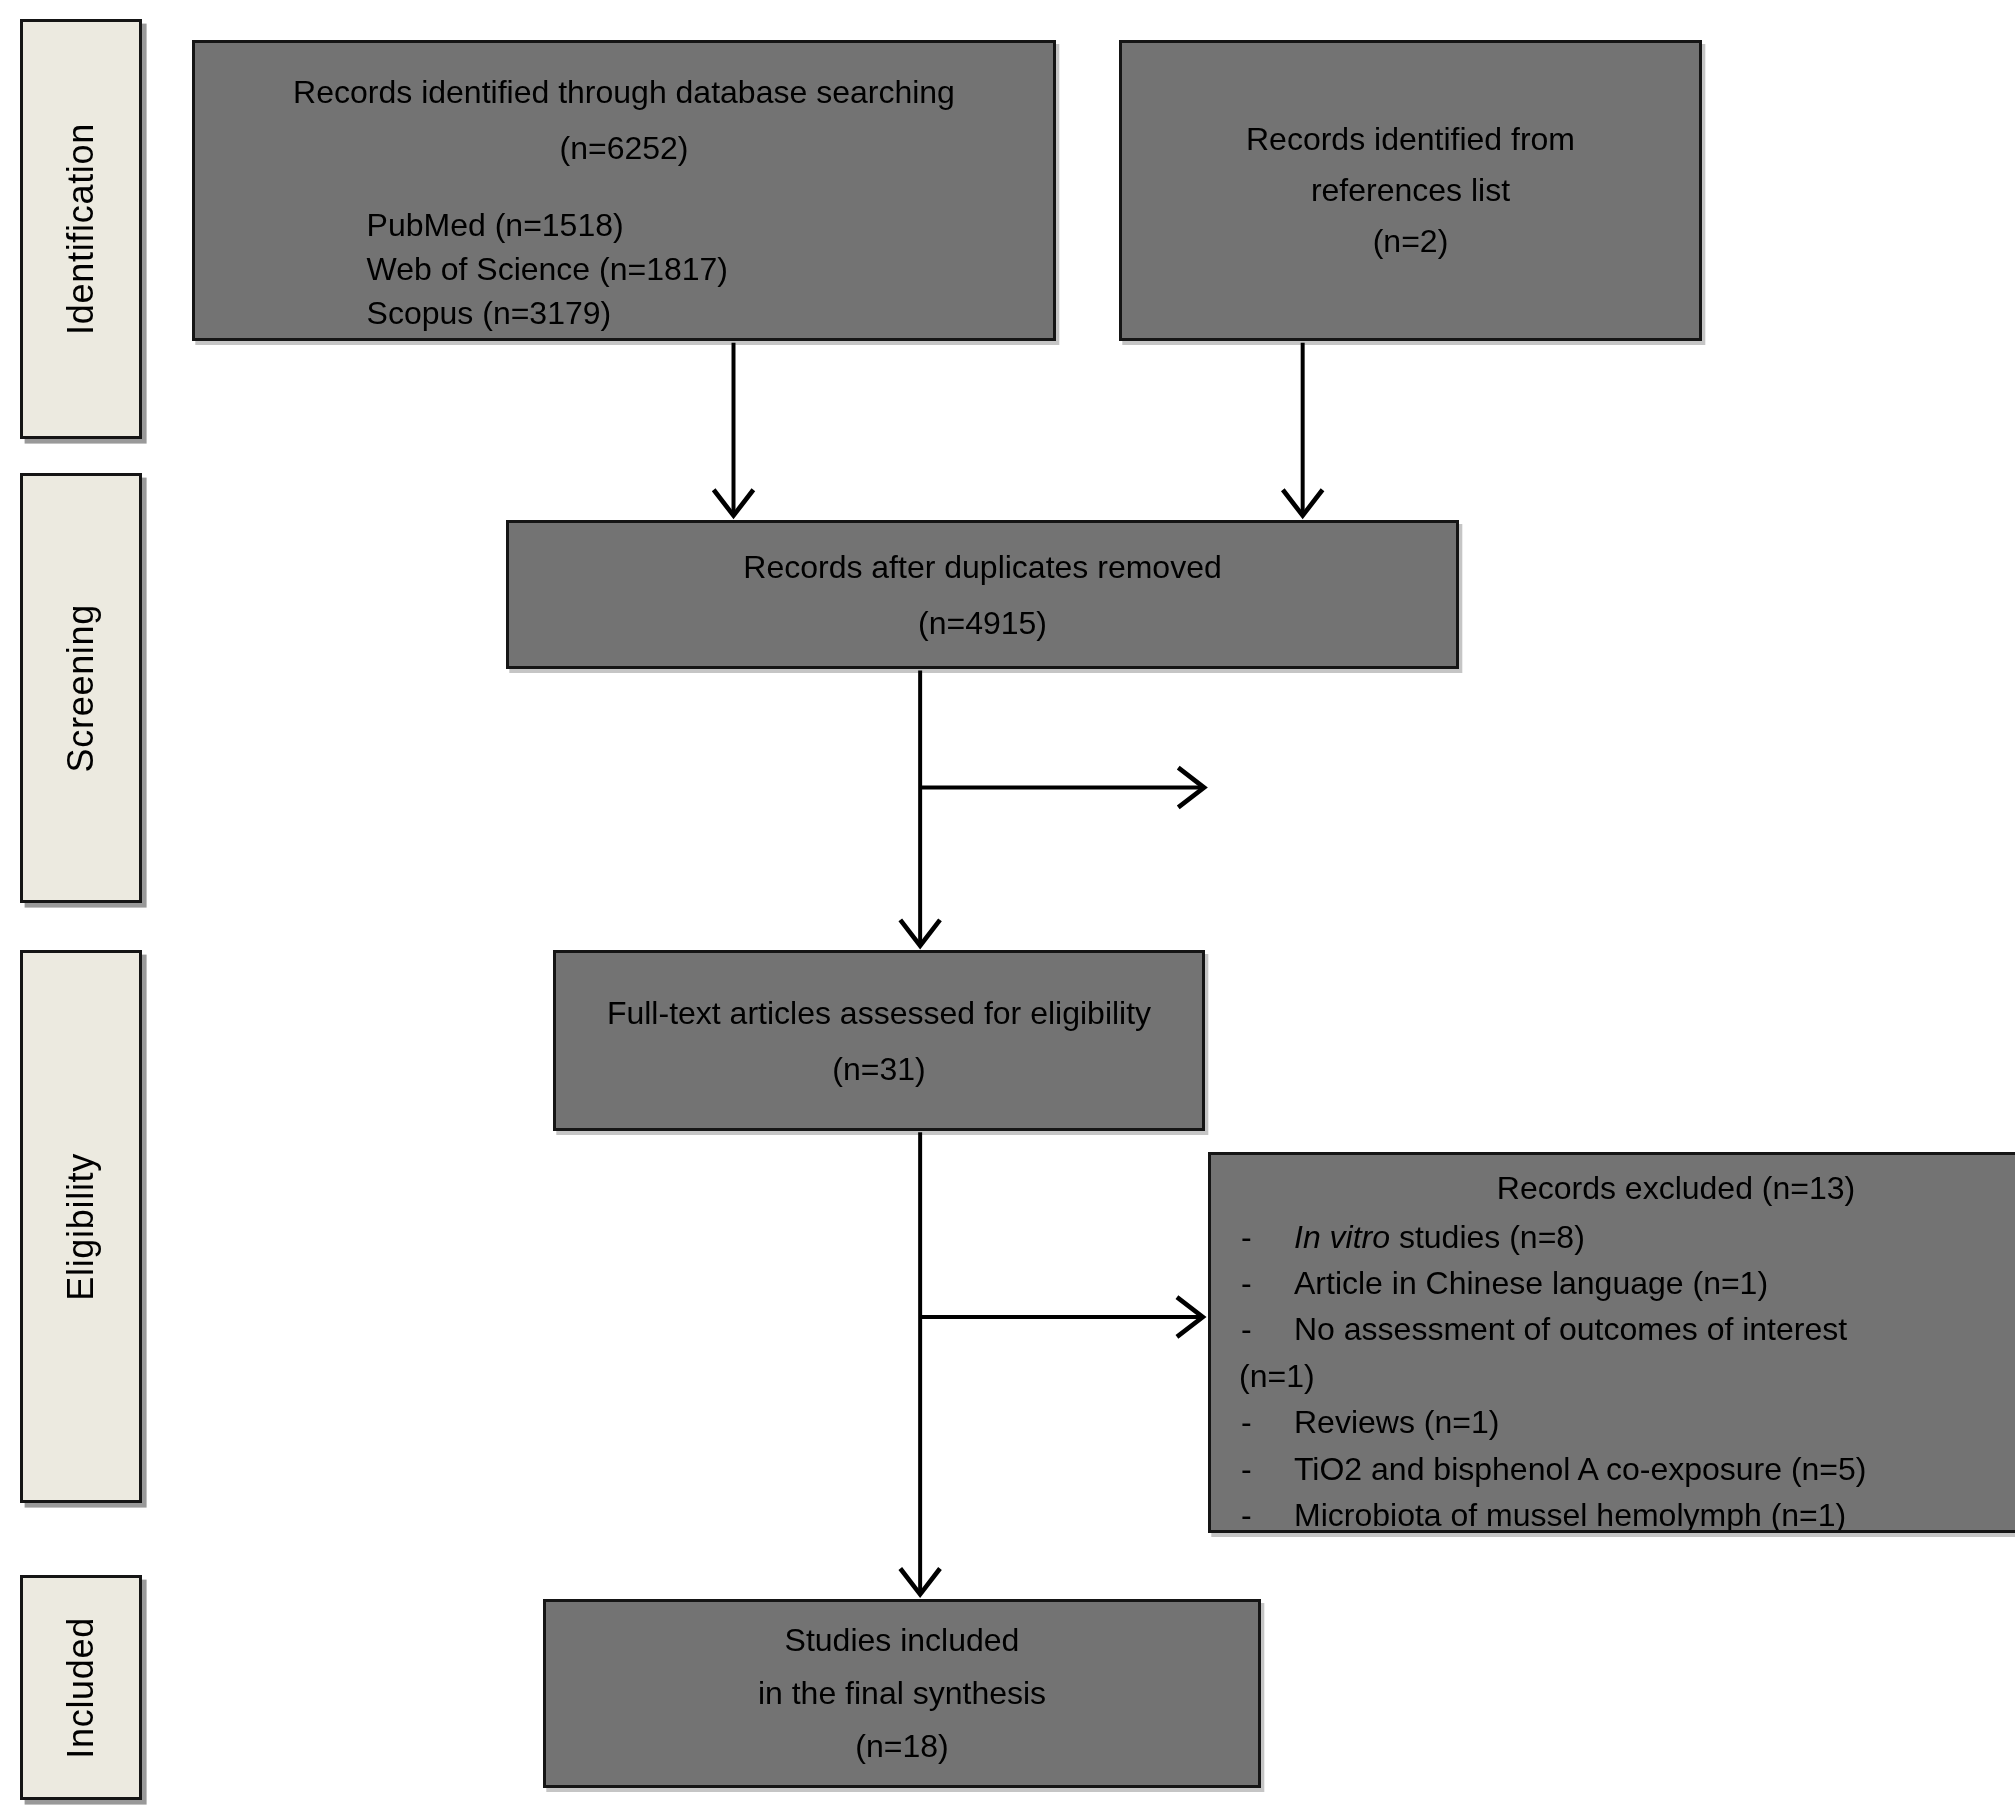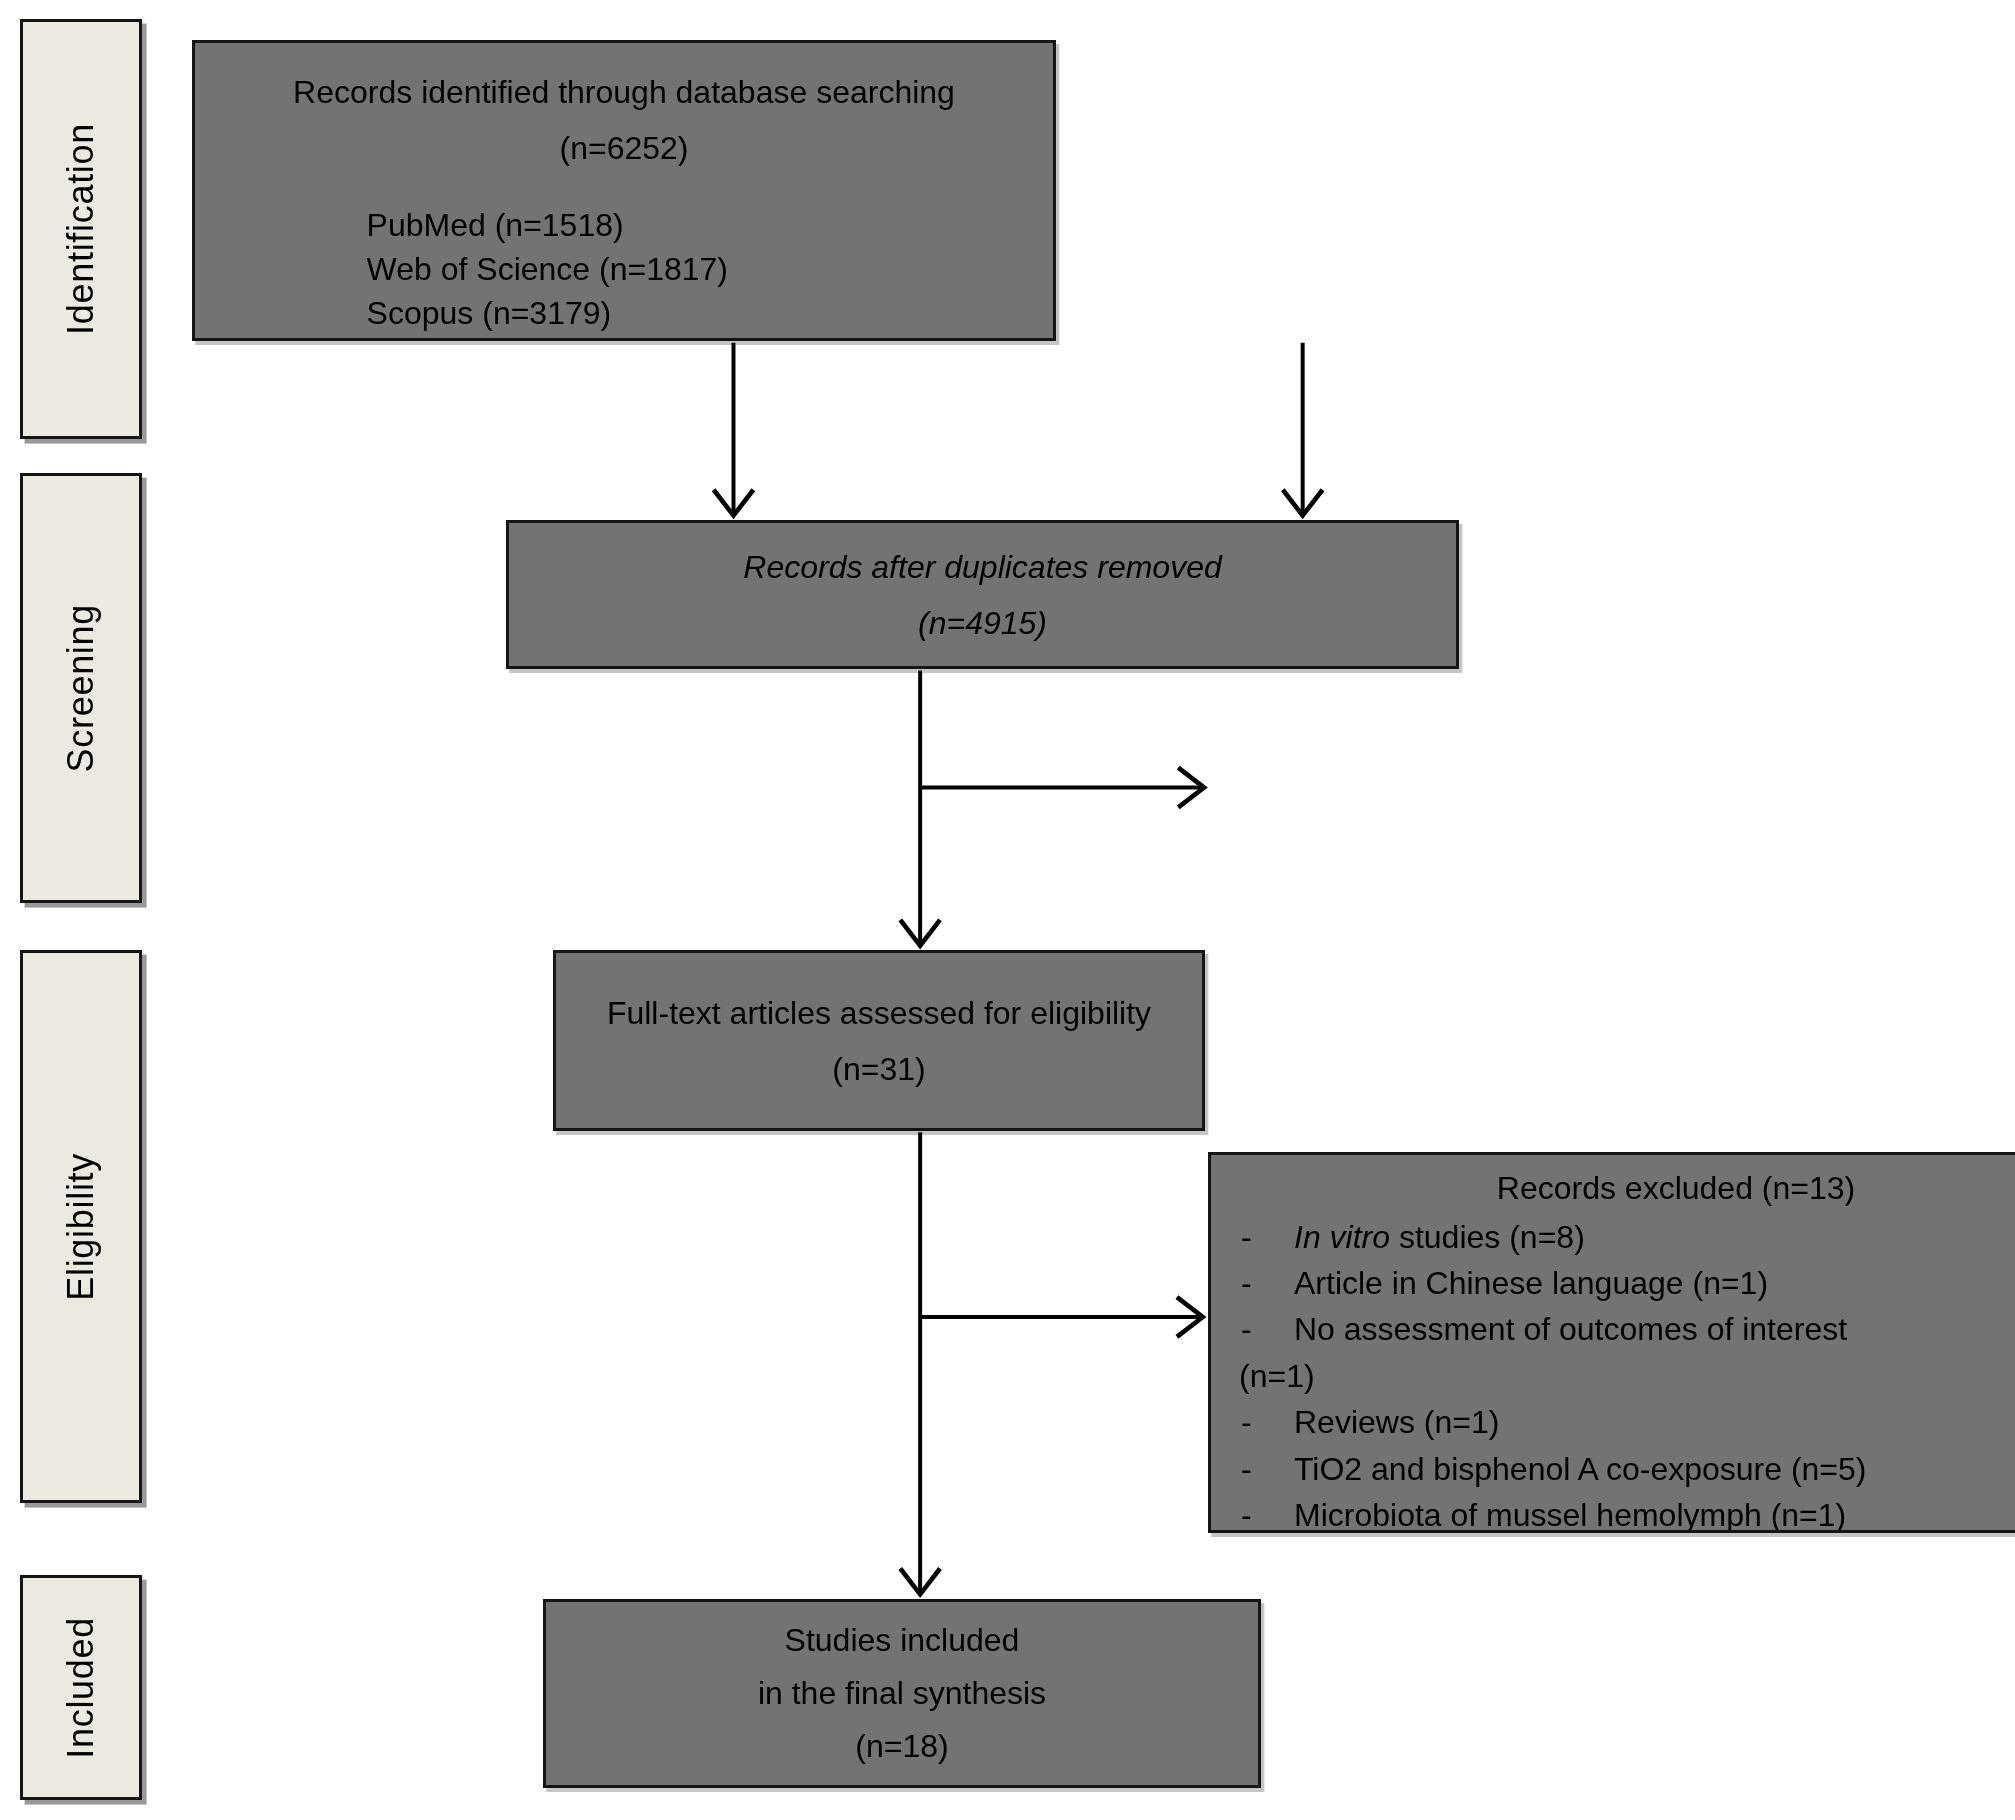--- a/index.html
+++ b/index.html
@@ -57,21 +57,21 @@
     display: flex;
     flex-direction: column;
     align-items: center;
     justify-content: center;
     text-align: center;
   }
   .pre { white-space: pre-line; }
 
   .box-db-search   { left: 192px;  top: 40px;   width: 864px; height: 301px; padding: 21px 6.6px 0 6.6px; }
   .box-references  { left: 1119px; top: 40px;   width: 583px;  height: 301px; line-height: 1.6; }
-  .box-duplicates  { left: 506px;  top: 520px;  width: 953px; height: 149px; line-height: 1.75; font-style: italic; }
+  .box-duplicates  { left: 506px;  top: 520px;  width: 953px; height: 149px; line-height: 1.75; }
   .box-irrelevant  { left: 1209px; top: 704px; width: 788px; height: 199px; line-height: 1.6; }
   .box-fulltext    { left: 553px;  top: 950px; width: 652px; height: 181px; line-height: 1.75; }
   .box-excluded    { left: 1208px; top: 1152px; width: 948px; height: 381px; padding: 9.3px 12px 0 0; line-height: 1.45; }
   .box-included    { left: 543px;  top: 1599px; width: 718px; height: 189px; line-height: 1.65; }
 
   .db-header { text-align: center; line-height: 1.75; }
   .db-sources {
     margin-top: 28px;
     margin-left: 165px;
     text-align: left;
@@ -126,20 +126,25 @@
   </div>
 
   <div class="flow-box box-db-search">
     <div class="db-header pre">Records identified through database searching
 (n=6252)</div>
     <div class="db-sources pre">PubMed (n=1518)
 Web of Science (n=1817)
 Scopus (n=3179)</div>
   </div>
 
+  <div class="flow-box box-references centered">
+    <div class="pre">Records identified from
+references list
+(n=2)</div>
+  </div>
 
   <div class="flow-box box-duplicates centered">
     <div class="pre">Records after duplicates removed
 (n=4915)</div>
   </div>
 
 
   <div class="flow-box box-fulltext centered">
     <div class="pre">Full-text articles assessed for eligibility
 (n=31)</div>

